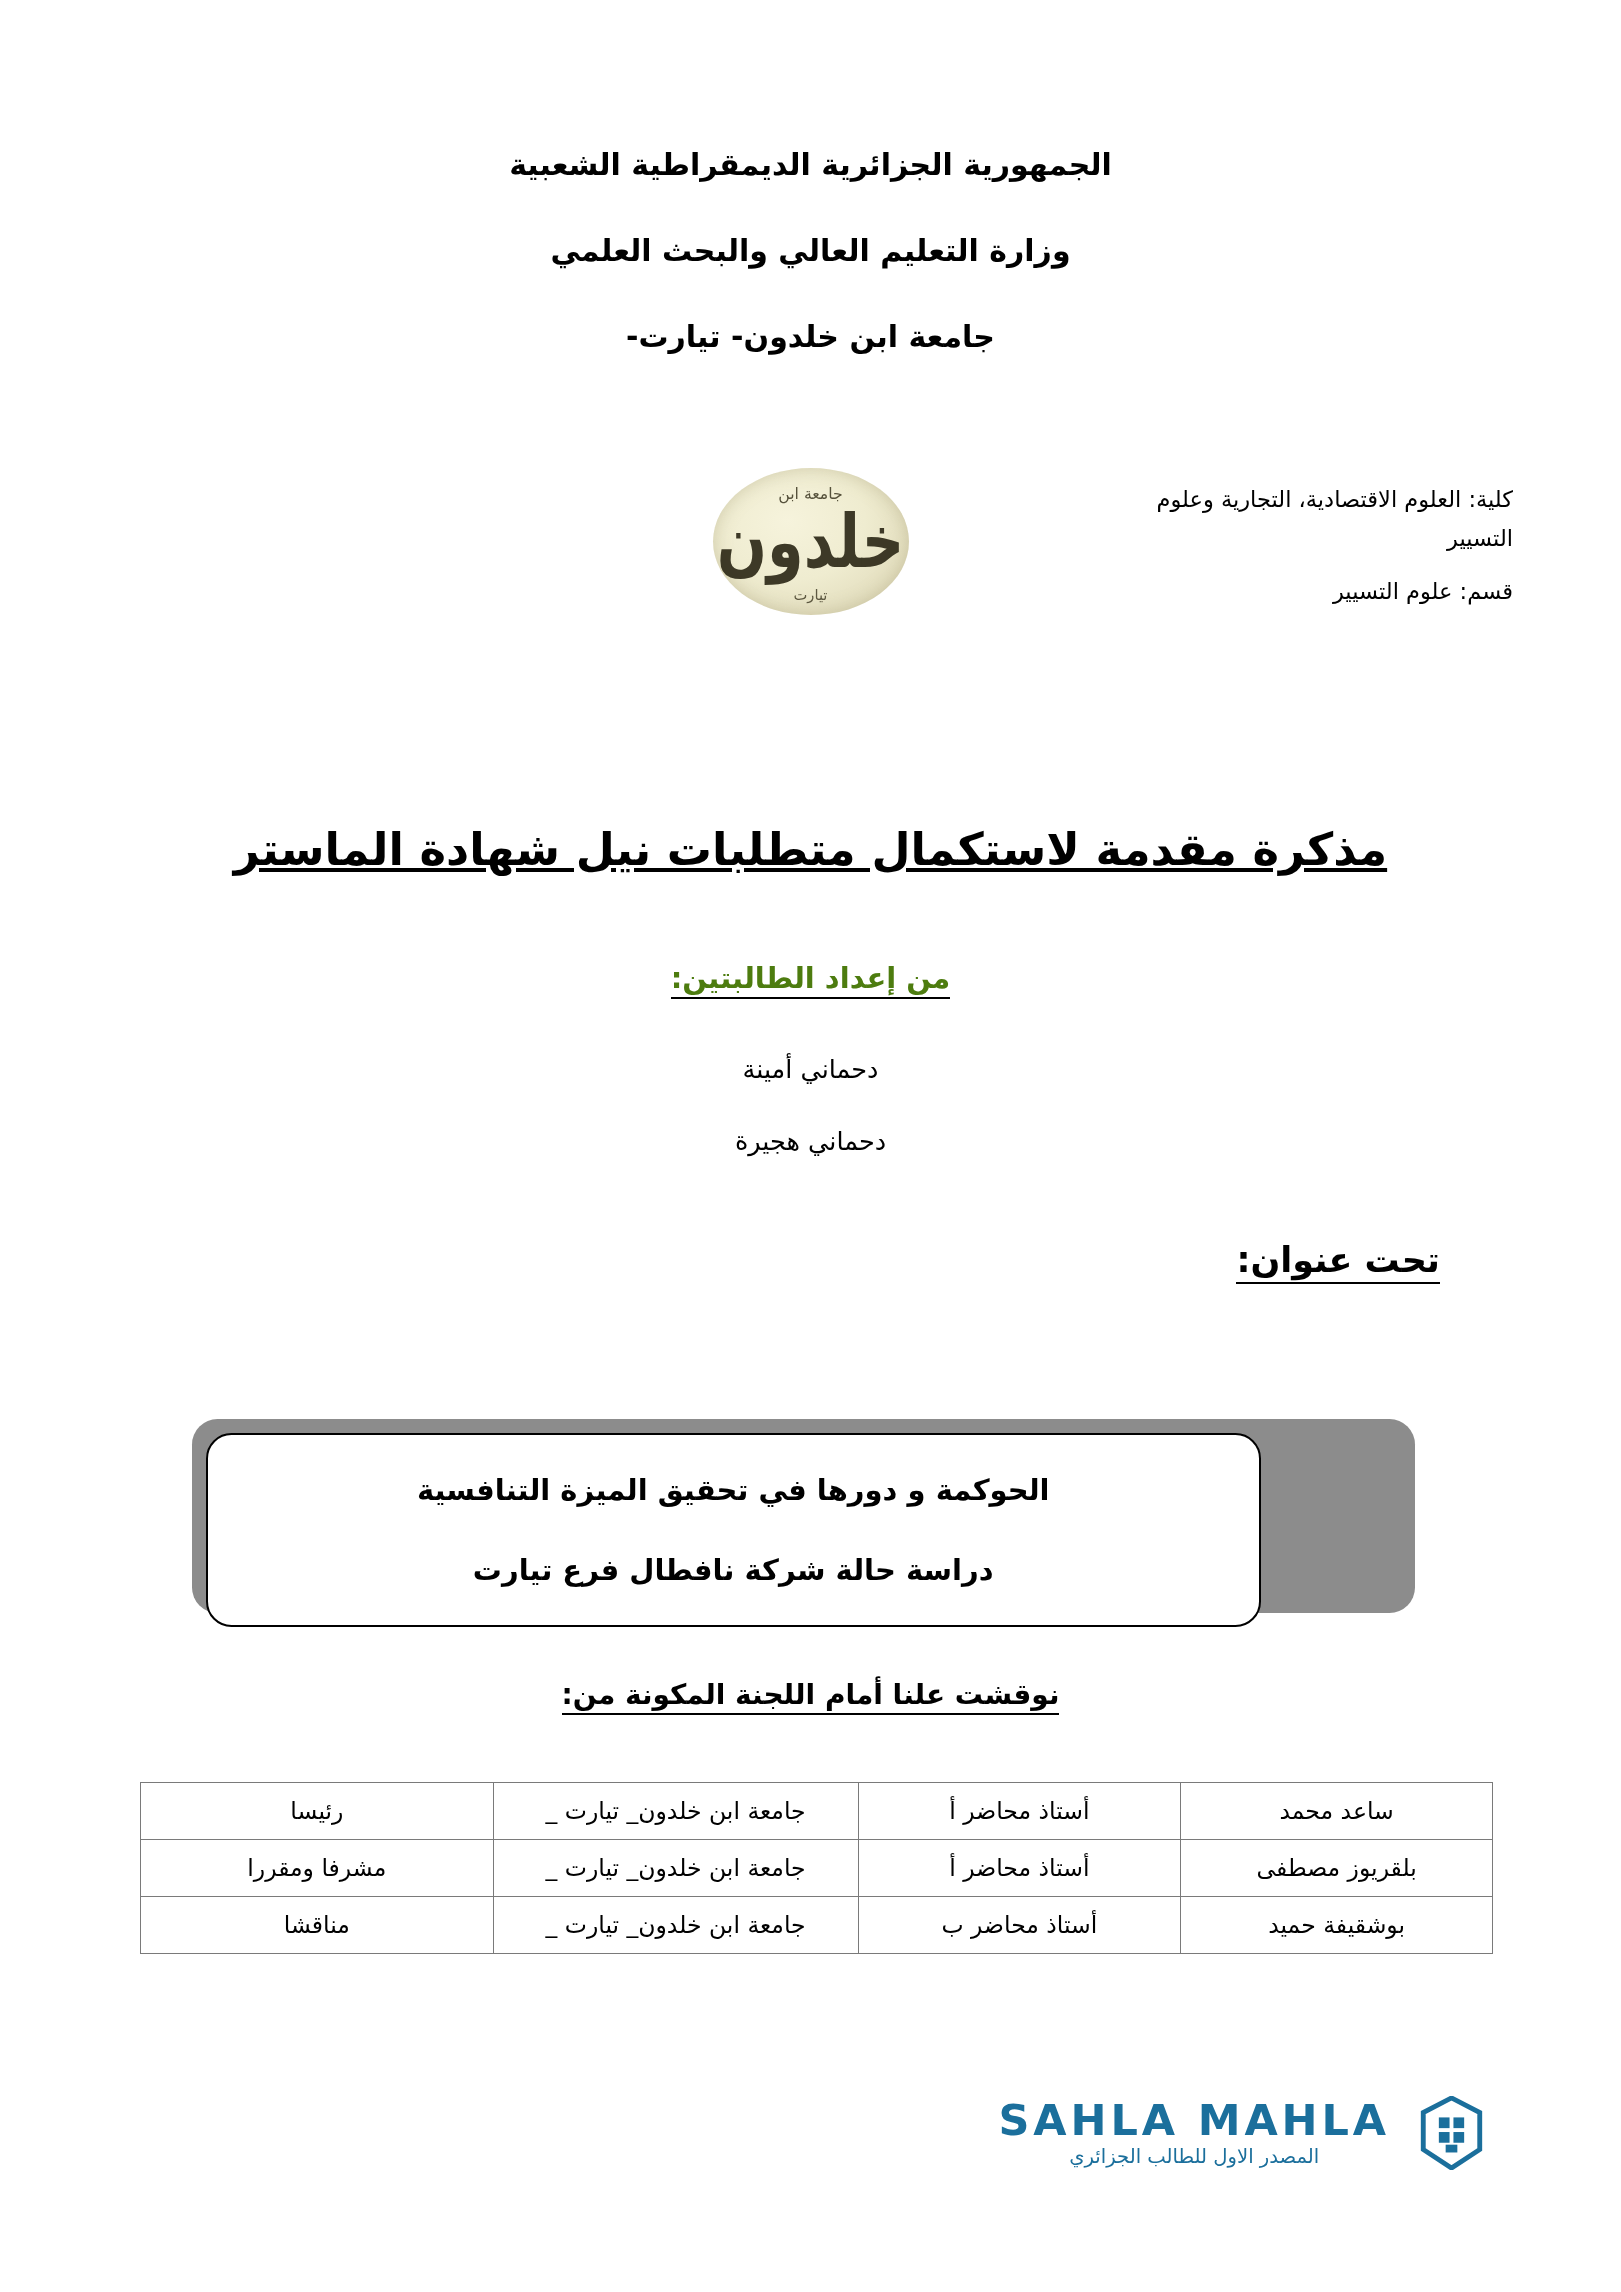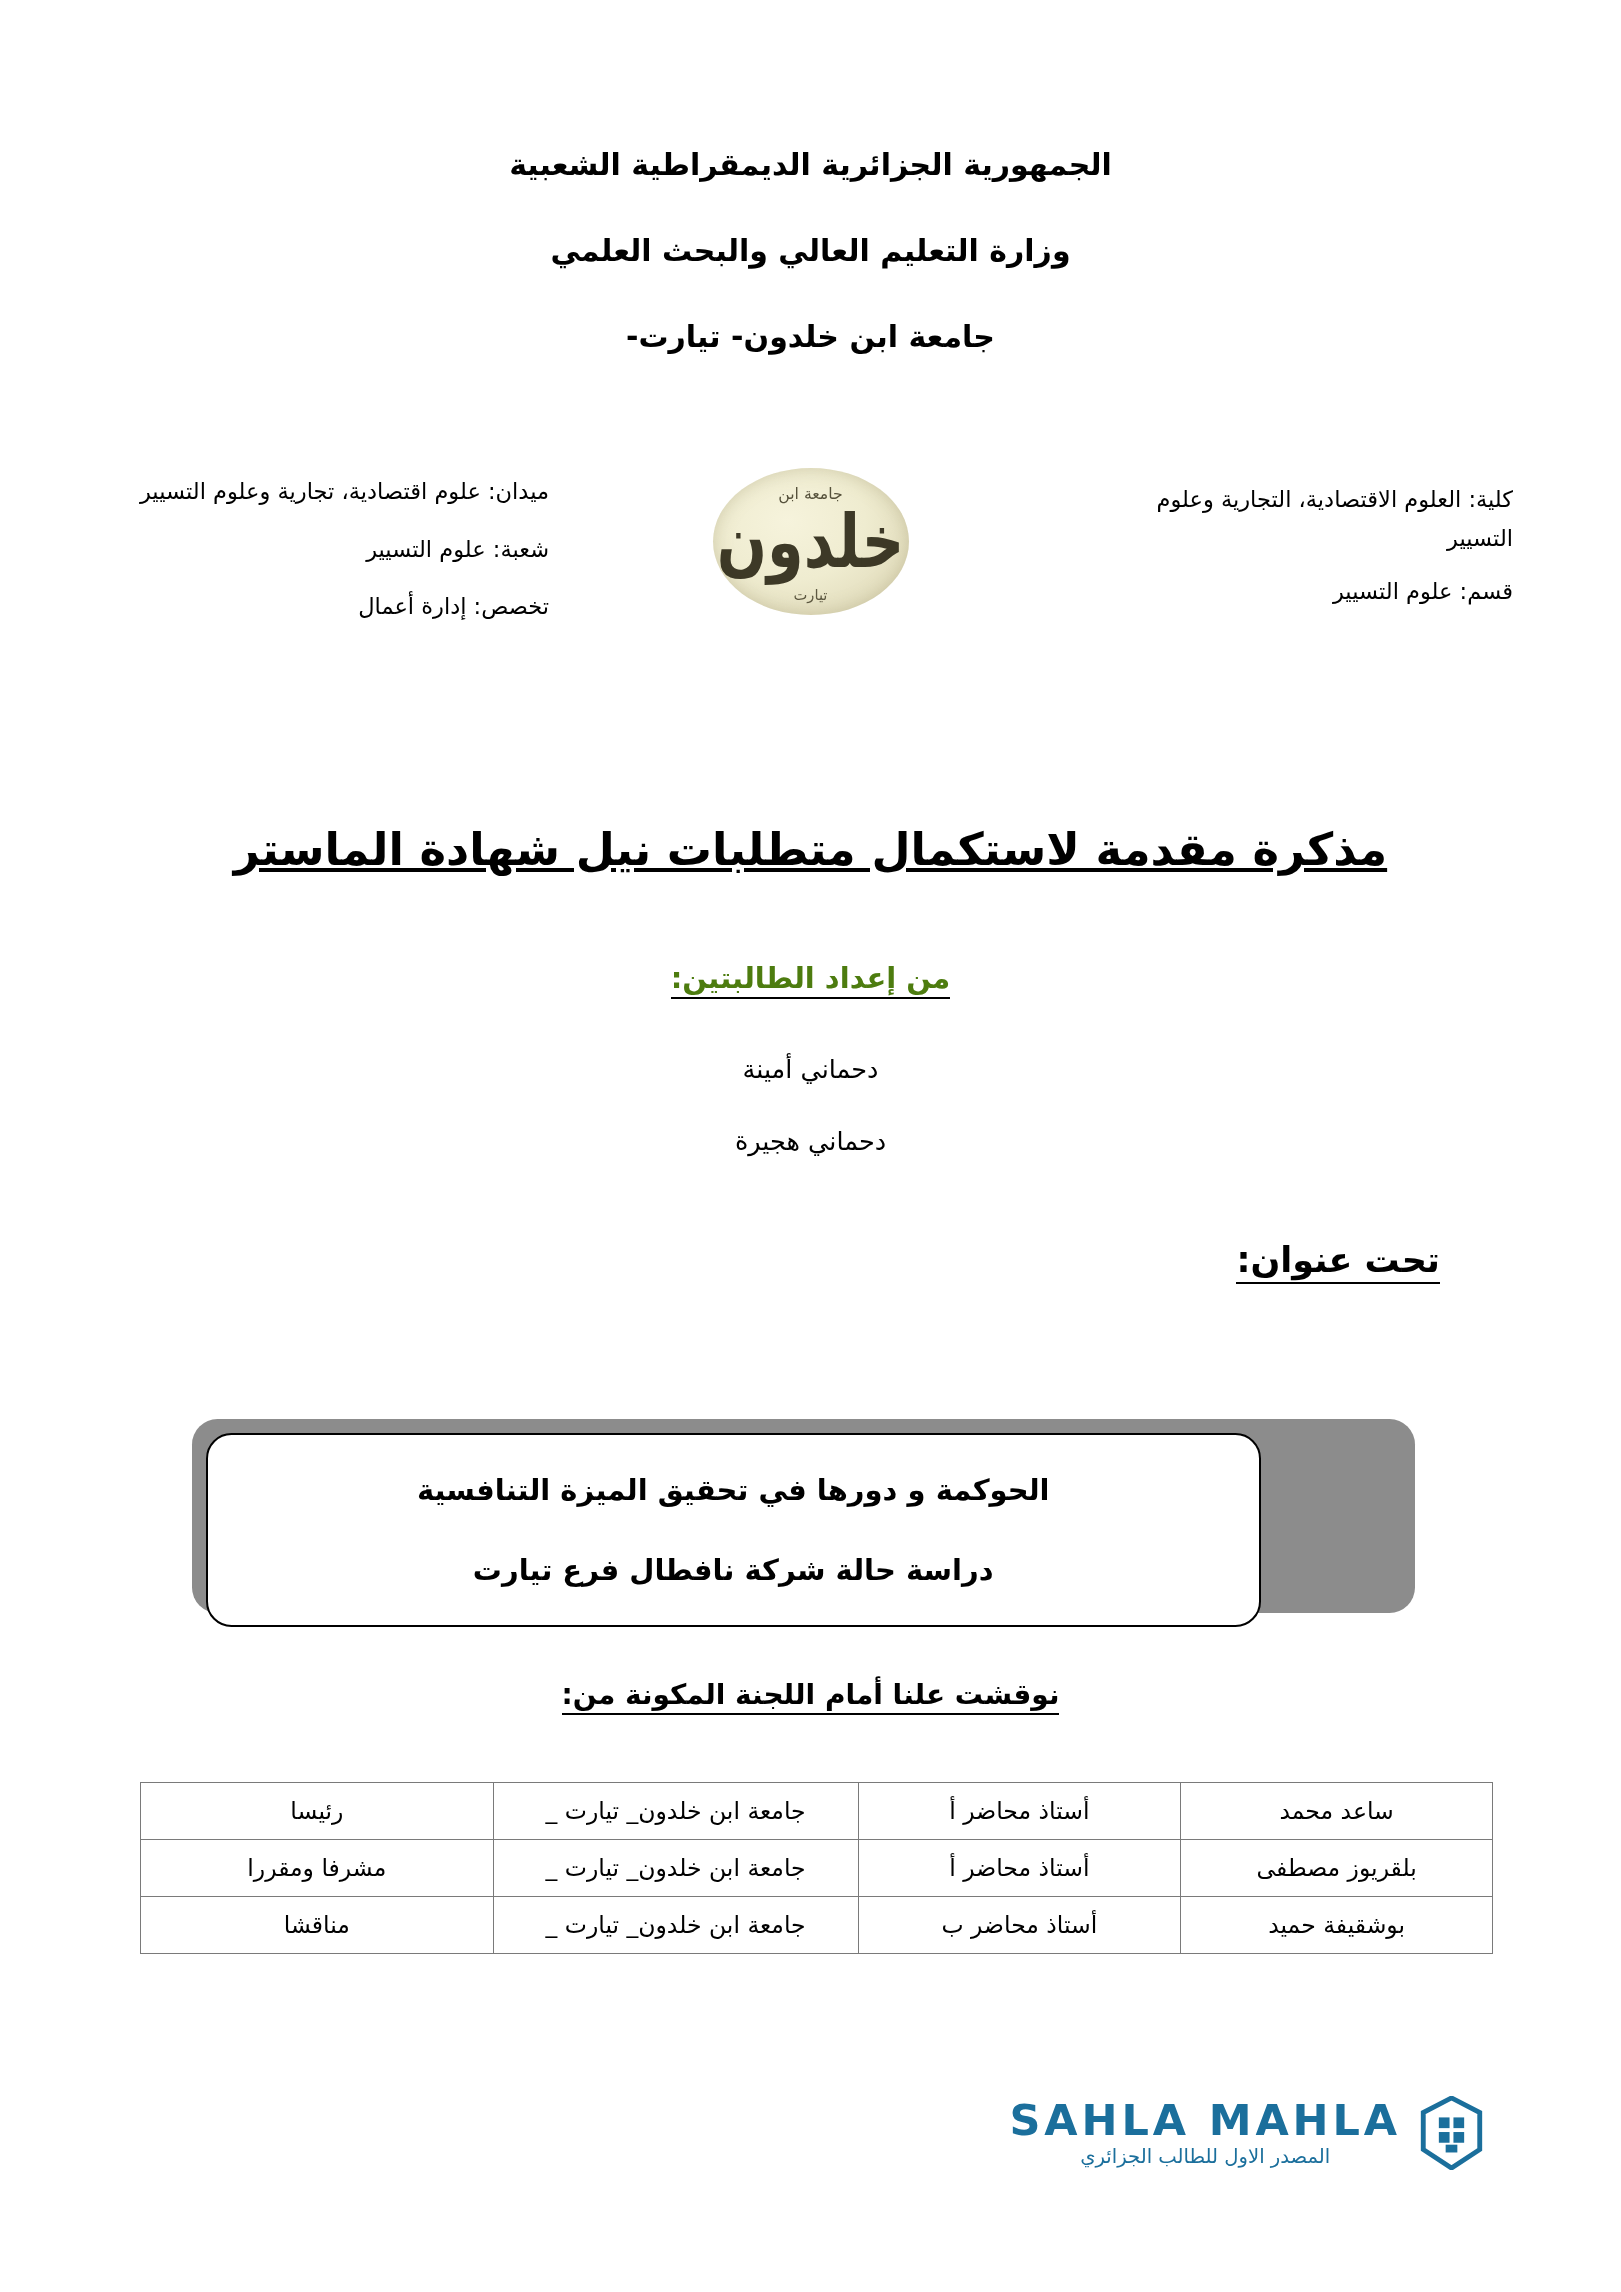--- a/index.html
+++ b/index.html
@@ -292,21 +292,21 @@
   }
   .academic-year .yr { direction: ltr; unicode-bidi: embed; }
 
   
   .brand {
     position: absolute;
     bottom: 123px;
     right: 137px;
     display: flex;
     align-items: center;
-    gap: 18px;
+    gap: 29px;
     direction: ltr;
     margin-left: 40px;
   }
   .brand-text {
     text-align: center;
   }
   .brand-text .bt-main {
     font-family: "DejaVu Sans", sans-serif;
     font-weight: bold;
     font-size: 43px;
@@ -347,25 +347,20 @@
     </div>
 
     <div class="logo-wrap">
       <div class="logo-oval">
         <div class="calli-sm">جامعة ابن</div>
         <div class="calli">خلدون</div>
         <div class="calli-sm2">تيارت</div>
       </div>
     </div>
 
-    <div class="info-left">
-      <div class="iline l1">ميدان: علوم اقتصادية، تجارية وعلوم التسيير</div>
-      <div class="iline l2">شعبة: علوم التسيير</div>
-      <div class="iline l3">تخصص: إدارة أعمال</div>
-    </div>
 
   </div>
 
   <div class="main-title">مذكرة مقدمة لاستكمال متطلبات نيل شهادة الماستر</div>
 
   <div class="prepared-by">
     <span class="pb-head">من إعداد الطالبتين:</span>
   </div>
   <div class="students">
     <div class="stu">دحماني أمينة</div>

